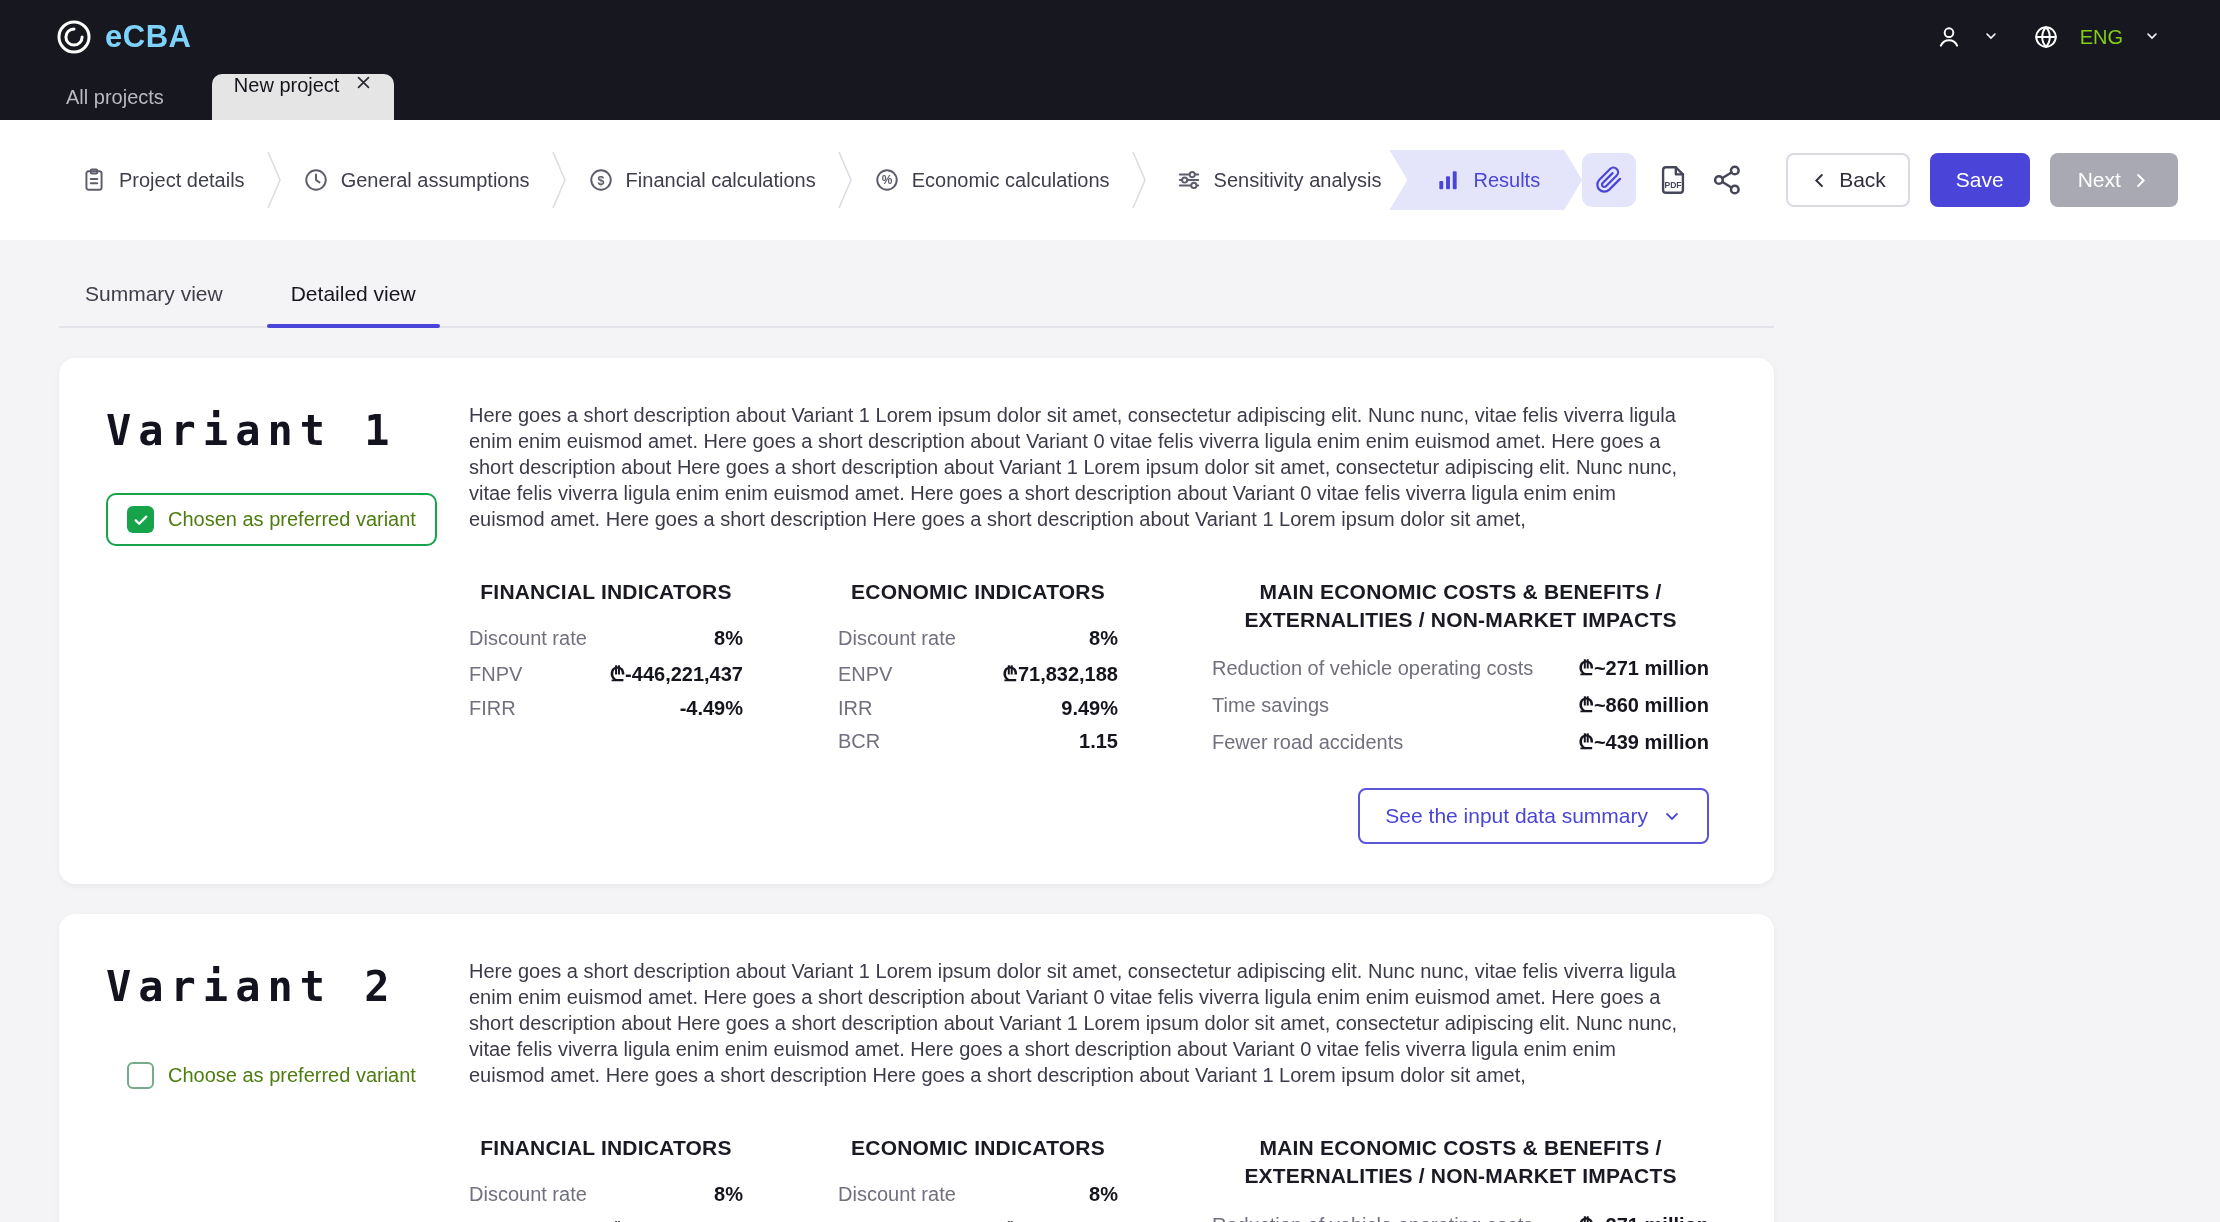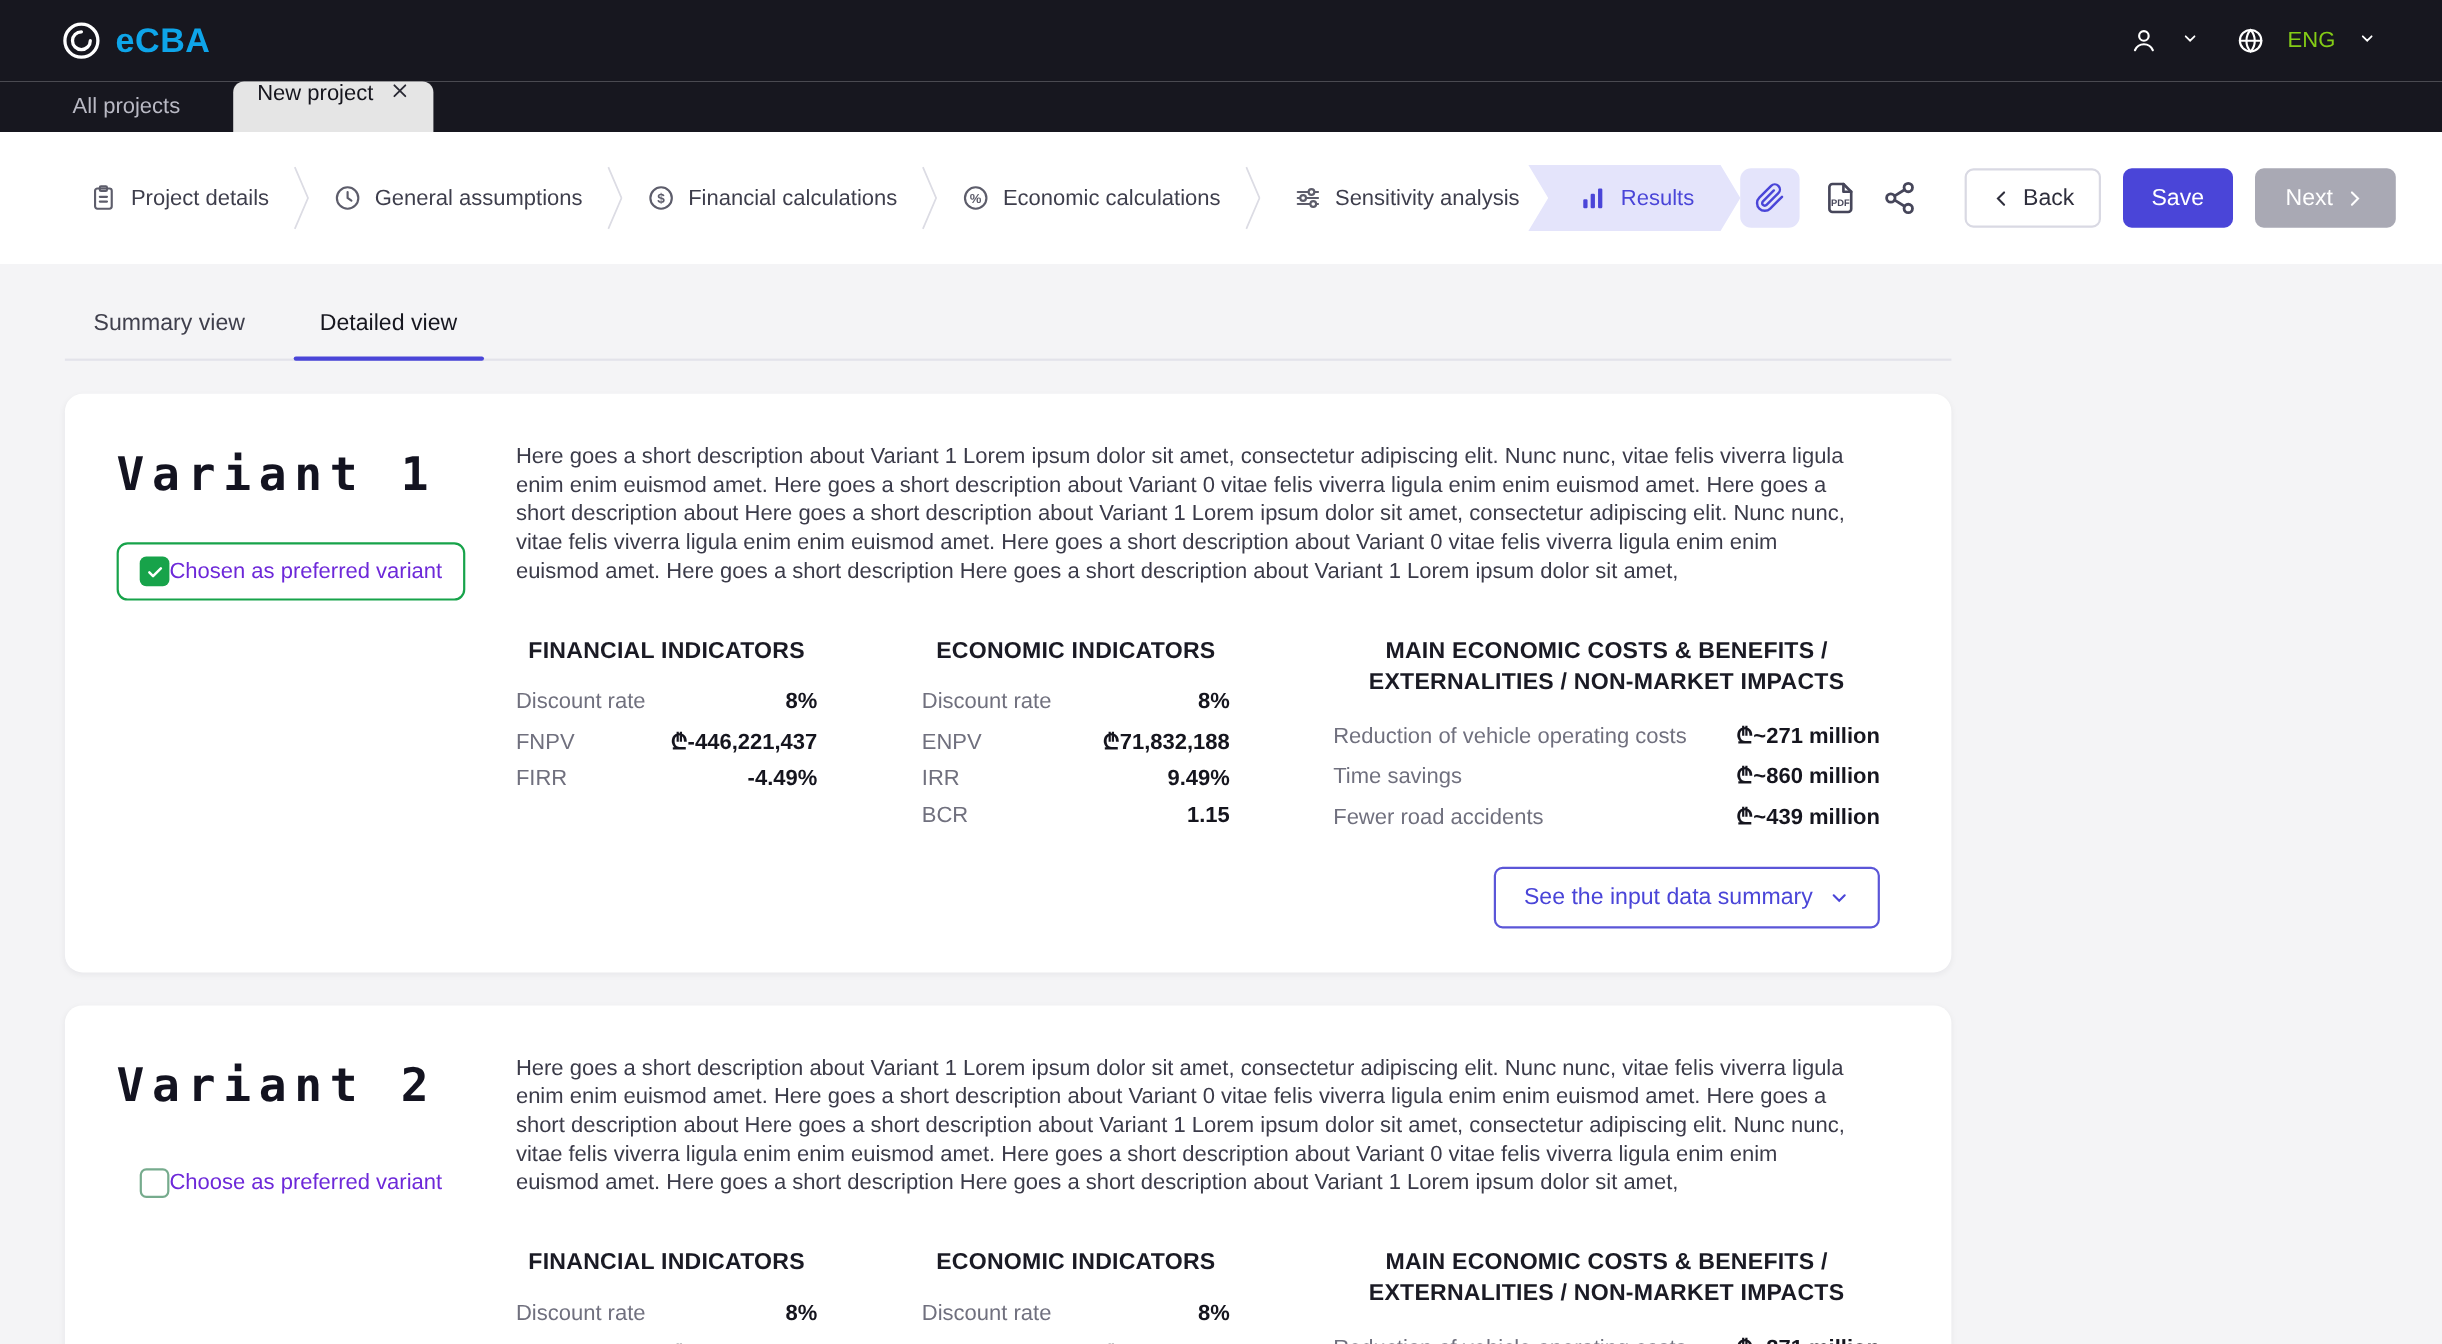--- a/index.html
+++ b/index.html
@@ -2,21 +2,21 @@
 <html><head>
 <meta charset="utf-8">
 <style>
   * { margin:0; padding:0; box-sizing:border-box; }
   html,body { width:2220px; height:1222px; overflow:hidden; }
   body { font-family:"Liberation Sans", sans-serif; background:#f4f4f6; color:#1b1b24; }
   [data-interactable="true"] { cursor:pointer; }
 
   
   .topnav { height:74px; background:#17171f; display:flex; align-items:center; padding:0 60px 0 56px; }
-  .brand { display:flex; align-items:center; gap:13px; color:#0ea5e9; font-size:31px; font-weight:700; letter-spacing:.5px; }
+  .brand { display:flex; align-items:center; gap:13px; color:#7dd3fc; font-size:31px; font-weight:700; letter-spacing:.5px; }
   .brand svg { width:36px; height:36px; }
   .nav-links { display:flex; margin-left:150px; height:74px; align-items:stretch; }
   .nav-item { display:flex; align-items:center; padding:0 30px; font-size:20px; color:#d2d2db; }
   .nav-item.active { background:#06060b; color:#fff; }
   .topnav-right { margin-left:auto; display:flex; align-items:center; gap:34px; color:#fff; }
   .tn-btn { display:flex; align-items:center; gap:21px; font-size:20px; color:#84cc16; }
   .tn-btn svg { width:26px; height:26px; }
   .caret svg { width:16px; height:16px; }
 
   
@@ -48,21 +48,21 @@
   
   .view-tabs { margin:42px 0 0 59px; width:1715px; border-bottom:2px solid #e3e3ea; display:flex; padding-left:2px; }
   .view-tab { position:relative; padding:0 24px 20px; font-size:21px; color:#40404d; margin-right:20px; }
   .view-tab.active { color:#17171f; }
   .view-tab.active::after { content:""; position:absolute; left:0; right:0; bottom:-2px; height:4px; background:#4a45d8; border-radius:3px; }
 
   
   .card { width:1715px; margin:30px 0 30px 59px; background:#fff; border-radius:16px; padding:44px 65px 40px 47px; box-shadow:0 2px 6px rgba(18,18,40,.05); display:flex; }
   .card-left { flex:0 0 363px; }
   .variant-title { font-family:"DejaVu Sans Mono", monospace; font-size:42px; font-weight:700; letter-spacing:7px; color:#131320; margin-top:4px; }
-  .preferred { display:inline-flex; align-items:center; margin-top:38px; padding:11px 19px; border-radius:10px; border:2px solid transparent; font-size:20px; color:#6d28d9; }
+  .preferred { display:inline-flex; align-items:center; gap:14px; margin-top:38px; padding:11px 19px; border-radius:10px; border:2px solid transparent; font-size:20px; color:#4d7c0f; }
   .preferred.chosen { border-color:#17a34a; }
   .checkbox { width:27px; height:27px; border-radius:6px; display:flex; align-items:center; justify-content:center; }
   .checkbox.checked { background:#17a34a; }
   .checkbox.unchecked { background:#fff; border:2px solid #76ab8d; }
   .checkbox svg { width:18px; height:18px; color:#fff; }
   .card-right { flex:1; }
   .description { font-size:20px; line-height:1.3; color:#3b3b49; padding-right:16px; }
   .indicators { display:flex; margin-top:46px; }
   .ind-col-financial { width:274px; margin-right:95px; }
   .ind-col-economic { width:280px; margin-right:94px; }

